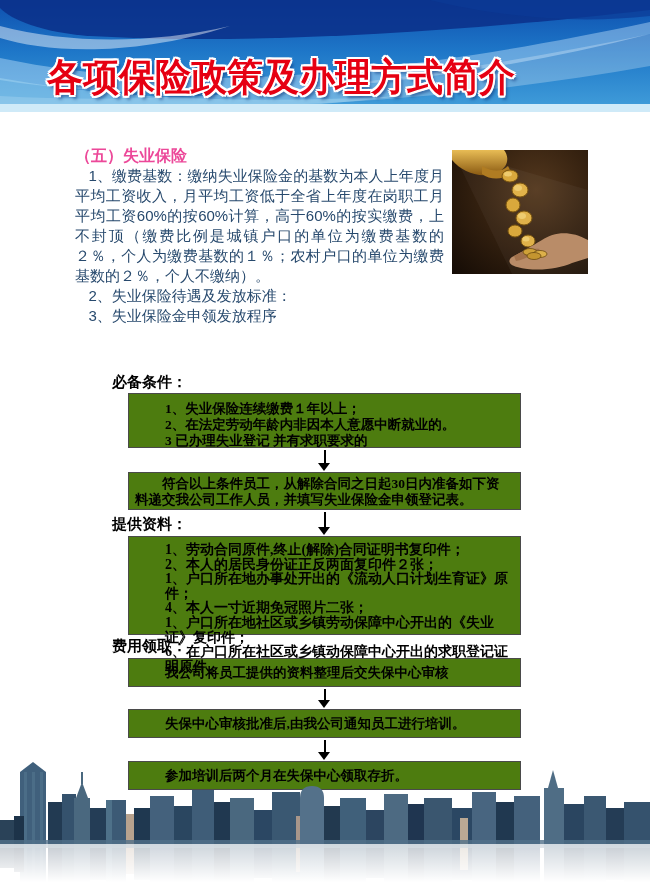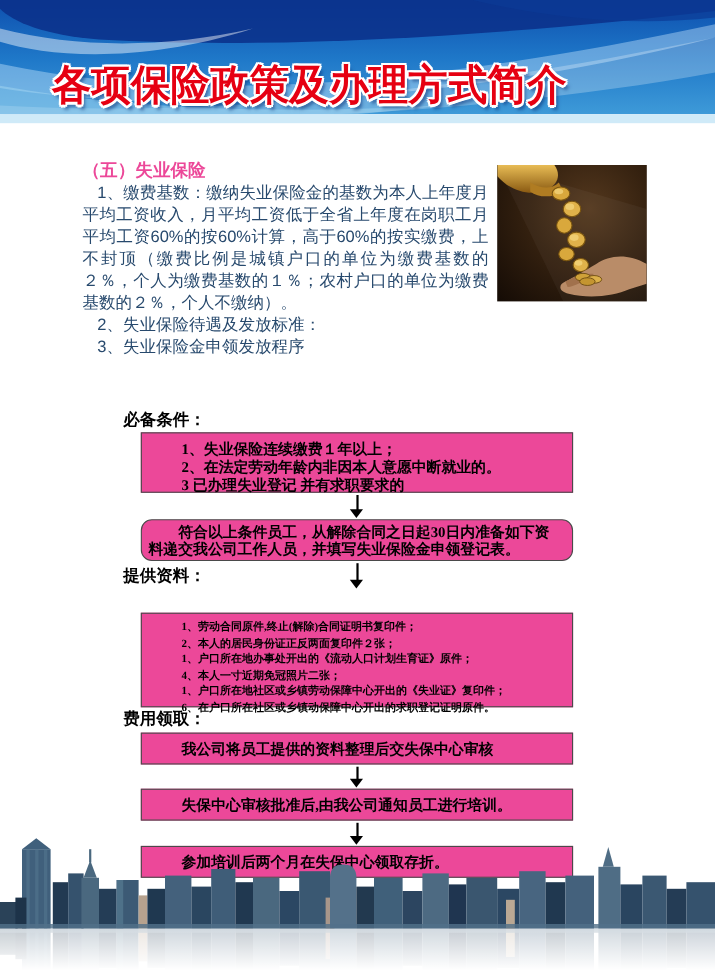--- a/index.html
+++ b/index.html
@@ -31,25 +31,25 @@
   .photo{float:right;width:136px;height:124px;margin:4px 49px 8px 8px;position:relative;overflow:hidden;
          background:radial-gradient(ellipse at 62% 32%, #54381e 0%, #362210 45%, #140b05 100%);}
   .photo svg{display:block;}
 
   
   .flow{position:absolute;left:112px;top:373px;width:420px;color:#000;font-weight:bold;font-family:Liberation Serif, serif;}
   .flow-label{font-size:15px;height:20px;line-height:18px;}
   .gap{position:relative;}
   .g1{height:24px}.g2{height:26px}.g3{height:23px}.g4{height:22px}.g5{height:23px}
   .gap .flow-label{position:absolute;left:0;bottom:3px;height:auto;}
-  .fbox{box-sizing:border-box;margin-left:16px;width:393px;background:#ec4899;
+  .fbox{box-sizing:border-box;margin-left:16px;width:393px;background:#4d7c0f;
         border:1px solid #4a4a4a;font-size:13.5px;line-height:16px;}
   .box1{height:55px;padding:7px 8px 0 36px;}
-  .box2{height:38px;padding:3px 8px 0 6px;text-indent:2em;border-radius:10px;}
-  .box3{height:86px;padding:6px 6px 0 36px;font-size:10px;line-height:14.6px;margin-top:21px;}
+  .box2{height:38px;padding:3px 8px 0 6px;text-indent:2em;}
+  .box3{height:99px;padding:6px 6px 0 36px;font-size:14px;line-height:14.6px;}
   .box4,.box5,.box6{height:29px;padding:6px 8px 0 36px;}
   .arrow{position:absolute;left:206px;top:2px;bottom:1px;width:13px;}
   .arrow::before{content:"";position:absolute;left:5.5px;top:0;bottom:7px;width:2px;background:#000;}
   .arrow::after{content:"";position:absolute;left:0;bottom:0;width:0;height:0;
                 border-left:6.5px solid transparent;border-right:6.5px solid transparent;
                 border-top:8px solid #000;}
 
   
   .skyline{position:absolute;left:0;top:758px;width:650px;height:124px;}
 </style>

